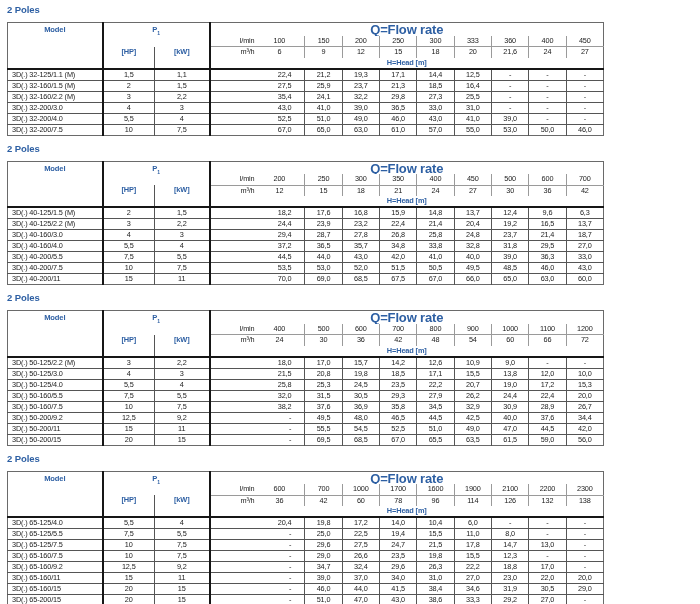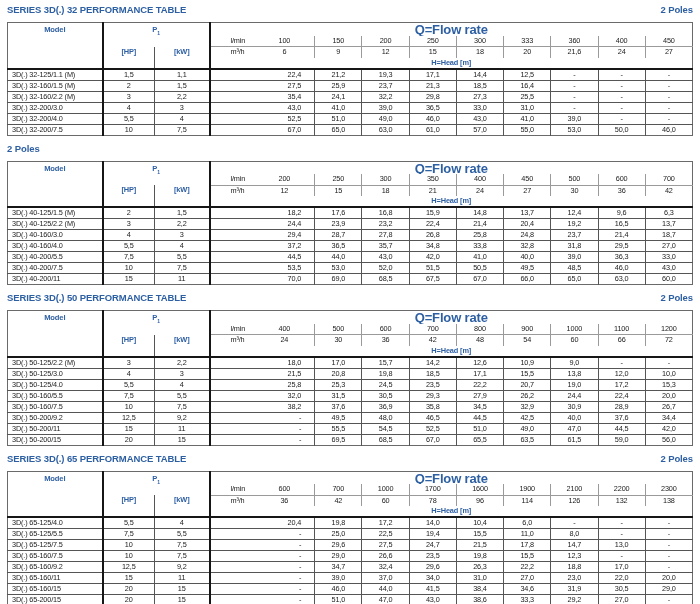--- a/index.html
+++ b/index.html
@@ -20,21 +20,21 @@
   .page{padding:2px 7px 0 7px;}
   .section{margin-bottom:7px;}
   .title-row{
     display:flex;justify-content:space-between;align-items:baseline;
     height:15px;margin:2px 0 3px 0;
   }
   .title-row .t{
     color:var(--blue);font-weight:bold;font-size:9.5px;letter-spacing:-0.1px;
   }
   table.perf{
-    width:686px;table-layout:fixed;border-collapse:collapse;
+    width:597px;table-layout:fixed;border-collapse:collapse;
     border:1px solid #6a6a6a;
   }
   col.c-model{width:95px;}
   col.c-hp{width:52px;}
   col.c-kw{width:55px;}
   col.c-unit{width:58px;}
   th,td{
     padding:0;margin:0;font-weight:normal;overflow:hidden;white-space:nowrap;
     font-size:7.3px;letter-spacing:-0.15px;line-height:10px;
   }
@@ -58,21 +58,21 @@
     color:var(--blue);font-weight:bold;font-size:13px;
     text-align:center;vertical-align:top;padding-top:2px;
   }
   th.hp-h,th.kw-h{
     color:var(--blue);font-weight:bold;font-size:7.4px;text-align:center;
     vertical-align:top;border-bottom:2px solid var(--heavy);
   }
   th.kw-h{border-left:1px solid var(--grid);border-right:2px solid var(--heavy);}
   th.unit-merged{vertical-align:middle;}
   .um{display:flex;align-items:center;}
-  .um .ulab{flex:0 0 44px;text-align:left;padding-left:20px;color:var(--ink);}
+  .um .ulab{flex:0 0 44px;text-align:right;padding-left:20px;color:var(--ink);}
   .um .uval{flex:1;}
   th.val-h{text-align:center;border-left:1px solid var(--lightgrid);vertical-align:middle;}
   tr.rowB th{border-bottom:1px solid var(--lightgrid);}
   th.head-h{
     color:var(--blue);font-weight:bold;font-size:7.4px;text-align:center;
     border-bottom:2px solid var(--heavy);vertical-align:middle;
   }
   
   tbody tr{height:10.5px;}
   tbody td{border-top:1px solid var(--grid);text-align:center;vertical-align:middle;}
@@ -82,21 +82,20 @@
   td.kw{border-left:1px solid var(--grid);border-right:2px solid var(--heavy);}
   td.v1{text-align:right;padding-right:13px;}
   td.val{border-left:1px solid var(--grid);}
 </style>
 </head>
 <body>
 
 <div class="page">
     <div class="section">
       <div class="title-row">
-        <span class="t">SERIES 3D(.) 32 PERFORMANCE TABLE</span>
         <span class="t">2 Poles</span>
       </div>
       <table class="perf">
         <colgroup>
           <col class="c-model">
           <col class="c-hp">
           <col class="c-kw">
           <col class="c-unit">
           <col>
           <col>
@@ -401,21 +400,20 @@
             <td class="val">66,0</td>
             <td class="val">65,0</td>
             <td class="val">63,0</td>
             <td class="val">60,0</td>
           </tr>
         </tbody>
       </table>
     </div>
     <div class="section">
       <div class="title-row">
-        <span class="t">SERIES 3D(.) 50 PERFORMANCE TABLE</span>
         <span class="t">2 Poles</span>
       </div>
       <table class="perf">
         <colgroup>
           <col class="c-model">
           <col class="c-hp">
           <col class="c-kw">
           <col class="c-unit">
           <col>
           <col>
@@ -582,21 +580,20 @@
             <td class="val">63,5</td>
             <td class="val">61,5</td>
             <td class="val">59,0</td>
             <td class="val">56,0</td>
           </tr>
         </tbody>
       </table>
     </div>
     <div class="section">
       <div class="title-row">
-        <span class="t">SERIES 3D(.) 65 PERFORMANCE TABLE</span>
         <span class="t">2 Poles</span>
       </div>
       <table class="perf">
         <colgroup>
           <col class="c-model">
           <col class="c-hp">
           <col class="c-kw">
           <col class="c-unit">
           <col>
           <col>

